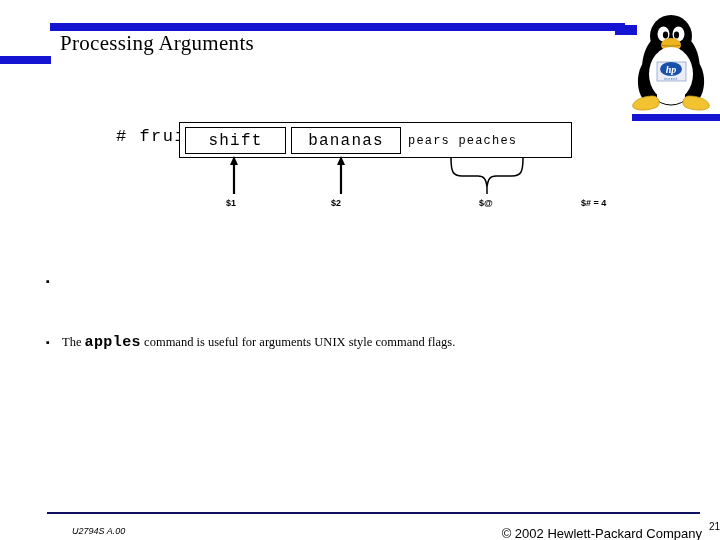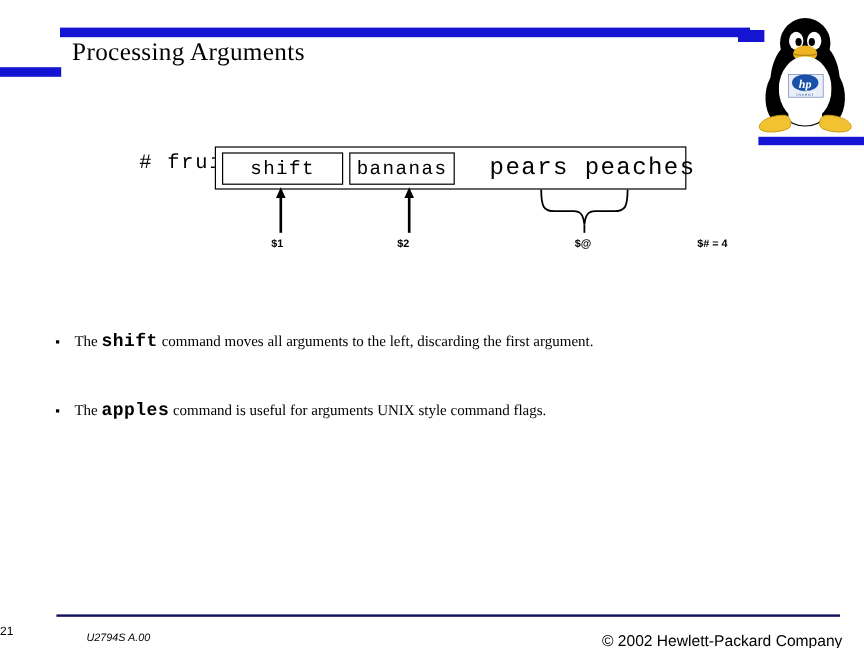--- a/index.html
+++ b/index.html
@@ -110,30 +110,30 @@
     box-sizing: border-box;
     font-family: "Liberation Mono", monospace;
     font-size: 16px;
     letter-spacing: 1.2px;
     display: flex;
     align-items: center;
     justify-content: center;
     background: #fff;
   }
   .arg-inner.a1 { left: 5px;   width: 101px; }
-  .arg-inner.a2 { left: 111px; width: 88px; }
+  .arg-inner.a2 { left: 111px; width: 110px; }
   .arg-plain {
     position: absolute;
     left: 228px;
     top: 4px;
     height: 27px;
     display: flex;
     align-items: center;
     font-family: "Liberation Mono", monospace;
-    font-size: 20px;
+    font-size: 12px;
     letter-spacing: 1.2px;
     white-space: nowrap;
   }
 
   .var-label {
     position: absolute;
     font-family: "Liberation Sans", sans-serif;
     font-size: 9px;
     font-weight: bold;
     white-space: nowrap;
@@ -184,21 +184,21 @@
     font-family: "Liberation Sans", sans-serif;
     font-size: 9px;
     white-space: nowrap;
     font-style: italic;
   }
   .footer-center {
     position: absolute;
     left: 0;
     top: 521px;
     width: 720px;
-    text-align: left;
+    text-align: right;
     font-family: "Liberation Sans", sans-serif;
     font-size: 10px;
   }
   .footer-right {
     position: absolute;
     right: 18px;
     top: 526px;
     font-family: "Liberation Sans", sans-serif;
     font-size: 13px;
     white-space: nowrap;
@@ -272,23 +272,20 @@
   <line x1="487" y1="187" x2="487" y2="194" stroke="#000" stroke-width="1.5"></line>
 </svg>
 
 <div class="var-label" style="left:226px; top:198px;">$1</div>
 <div class="var-label" style="left:331px; top:198px;">$2</div>
 <div class="var-label" style="left:479px; top:198px;">$@</div>
 <div class="var-label" style="left:581px; top:198px;">$# = 4</div>
 
 <div class="bullet-row" style="top:276px;">
   <div class="bullet-dot">▪</div>
-  <div class="bullet-text">
-    <span>The </span><span class="cmd">shift</span><span> command moves all arguments to the left, discarding the first argument.</span>
-  </div>
 </div>
 
 <div class="bullet-row" style="top:334px;">
   <div class="bullet-dot">▪</div>
   <div class="bullet-text">
     <span>The </span><span class="cmd">apples</span><span> command is useful for arguments UNIX style command flags.</span>
   </div>
 </div>
 
 <div class="footer-rule"></div>

